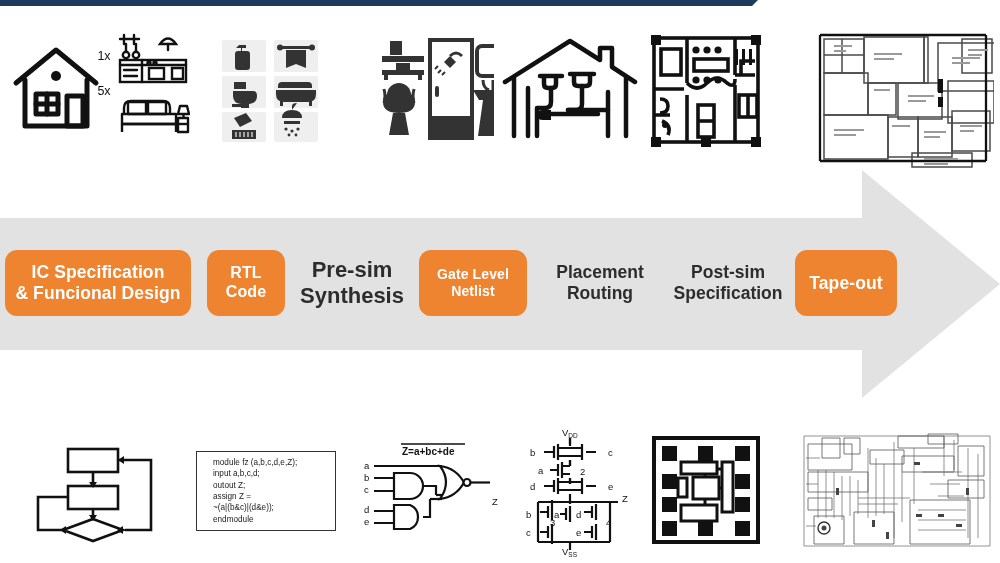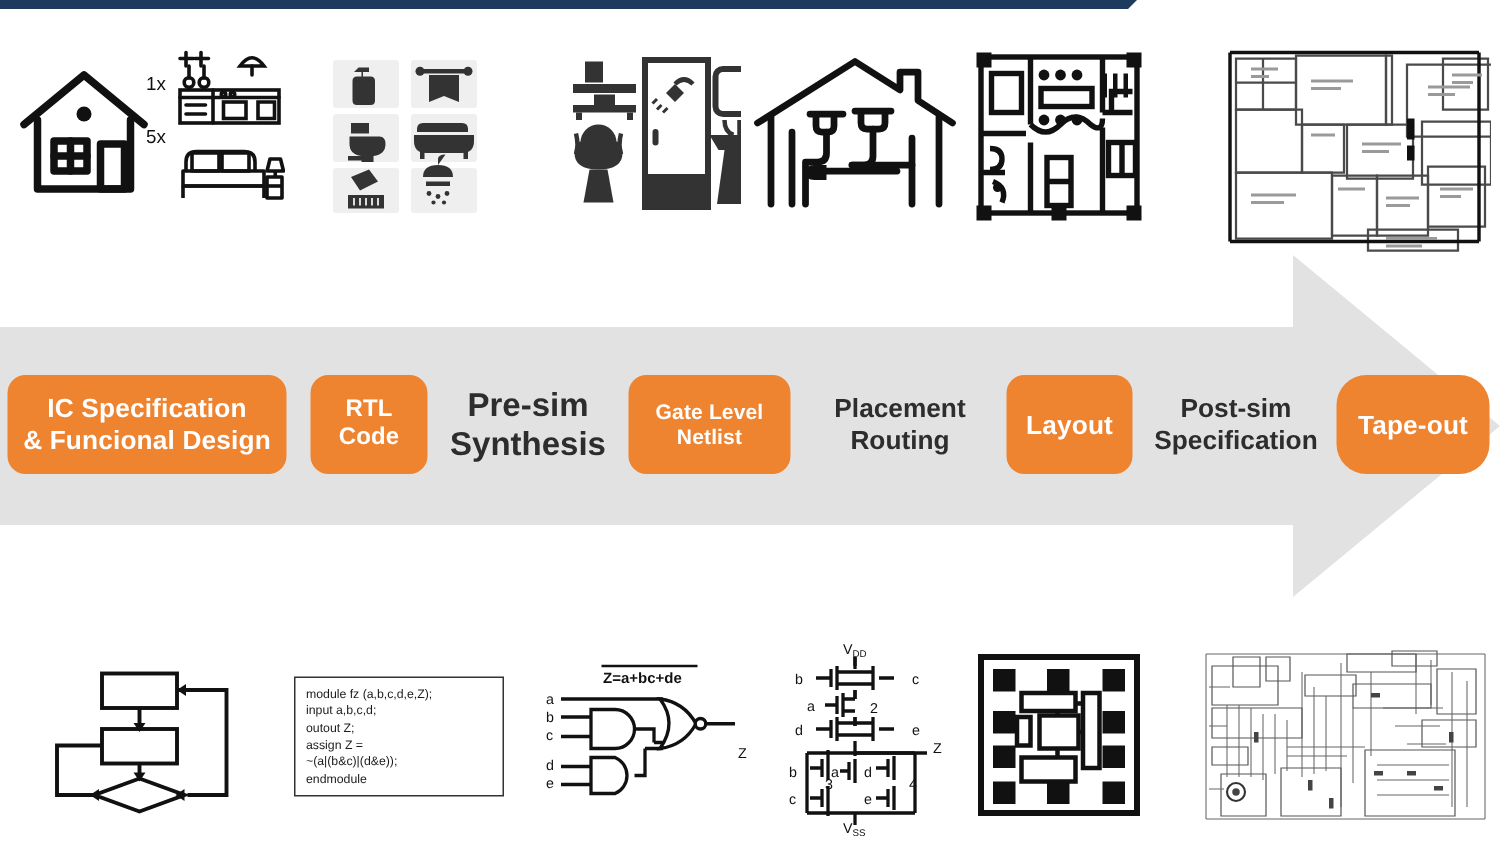--- a/index.html
+++ b/index.html
@@ -34,29 +34,29 @@
   .s3 .plain{font-size:22px;}
   .s4{width:112px;margin-left:10px;}
   .s4 .pill{width:108px;height:66px;font-size:14px;}
   .s5{width:122px;margin-left:10px;}
   .s5 .plain{font-size:17.5px;}
   .s6{width:88px;margin-left:8px;}
   .s6 .pill{width:84px;height:66px;font-size:17.5px;}
   .s7{width:114px;margin-left:10px;}
   .s7 .plain{font-size:17.5px;}
   .s8{width:106px;margin-left:8px;}
-  .s8 .pill{width:102px;height:66px;font-size:17.5px;border-radius:20px;}
+  .s8 .pill{width:102px;height:66px;font-size:17.5px;}
 
   
   .strip{position:absolute;left:0;width:1000px;}
   .strip.top{top:10px;height:160px;}
   .strip.bottom{top:420px;height:143px;}
   .cell{position:absolute;display:flex;align-items:center;justify-content:center;}
   .cell svg{display:block;}
-  .codebox{border:1.6px solid #333;background:#fff;padding:5px 7px;
+  .codebox{border:1.6px solid #333;background:#fff;padding:5px 16px;
            font-family:"Liberation Sans",sans-serif;font-size:8.2px;
            line-height:1.38;color:#1a1a1a;white-space:pre;}
 </style>
 </head>
 <body>
 
 <div id="stage">
 
   <div class="topbar"></div>
 
@@ -340,25 +340,20 @@
         <span style="white-space:pre-line;">Gate Level
 Netlist</span>
       </div>
     </div>
 
     <div class="stage s5">
       <div class="plain" style="white-space:pre-line;">Placement
 Routing</div>
     </div>
 
-    <div class="stage s6">
-      <div class="pill">
-        <span style="white-space:pre-line;">Layout</span>
-      </div>
-    </div>
 
     <div class="stage s7">
       <div class="plain" style="white-space:pre-line;">Post-sim
 Specification</div>
     </div>
 
     <div class="stage s8">
       <div class="pill">
         <span style="white-space:pre-line;">Tape-out</span>
       </div>

